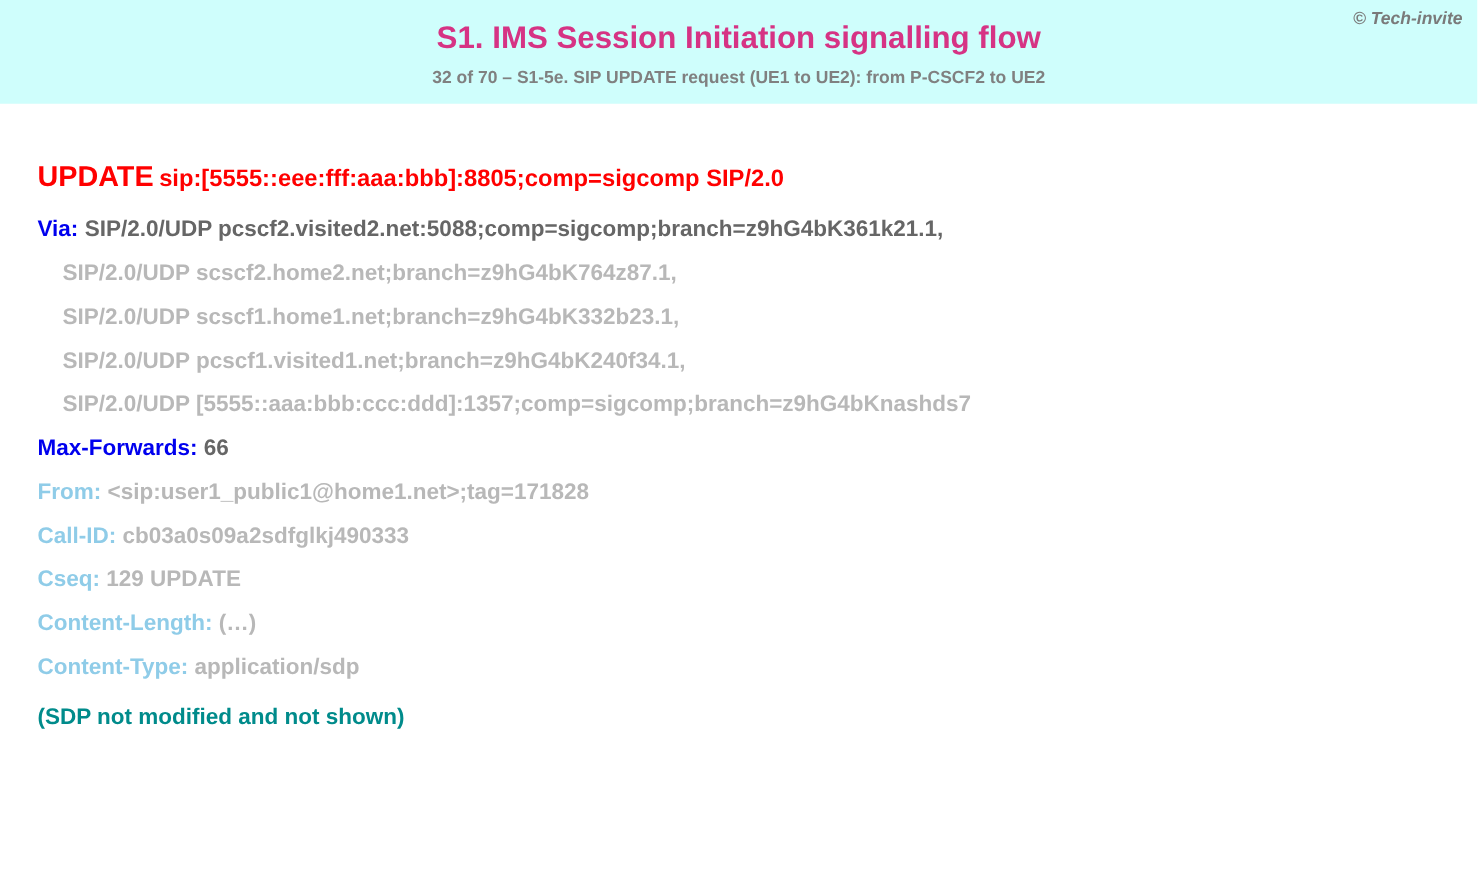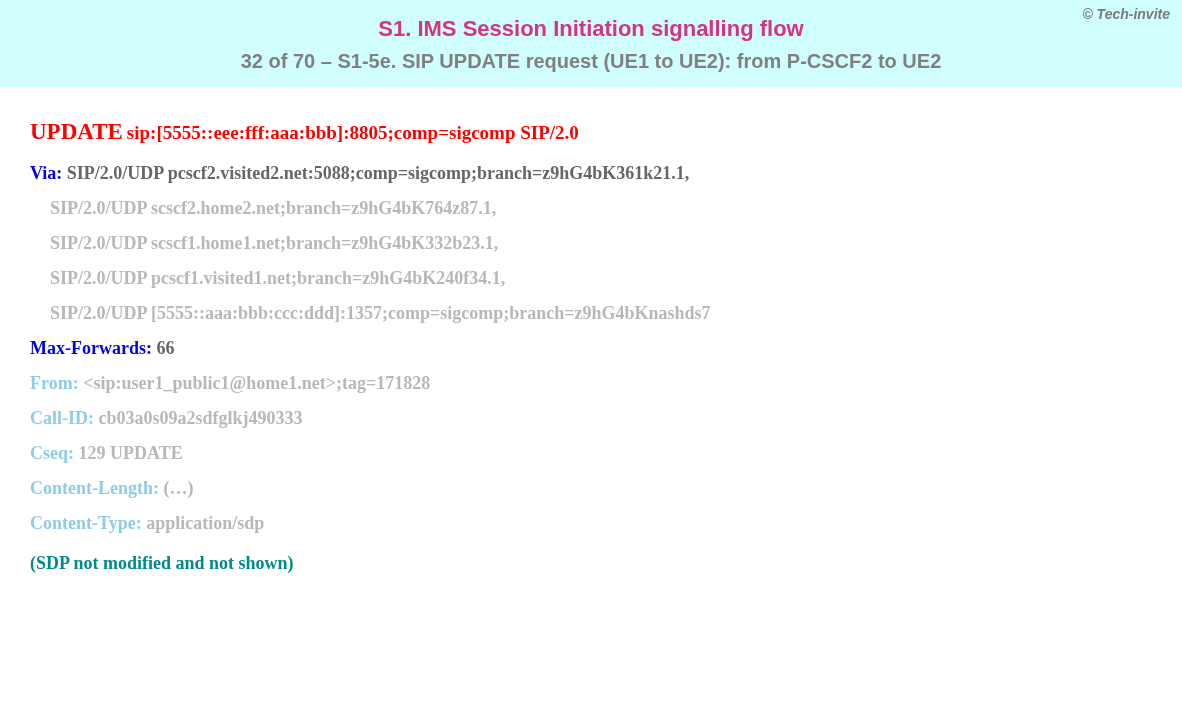--- a/index.html
+++ b/index.html
@@ -23,34 +23,33 @@
     top: 6px;
     right: 12px;
     color: #7a7a7a;
     font-size: 14px;
     font-style: italic;
     font-weight: bold;
   }
   .title {
     text-align: center;
     color: #d63384;
-    font-size: 22px;
+    font-size: 25px;
     font-weight: bold;
     margin-bottom: 8px;
     margin-top: 6px;
   }
   .subtitle {
     text-align: center;
     color: #808080;
-    font-size: 20px;
+    font-size: 14px;
     font-weight: bold;
   }
   .content {
-    padding: 32px 30px 20px 30px;
-    font-family: Liberation Serif, serif;
+    padding: 45px 30px 20px 30px;
   }
   .request-line {
     margin-bottom: 18px;
   }
   .method {
     color: #ff0000;
     font-size: 23px;
     font-weight: bold;
   }
   .request-uri {

